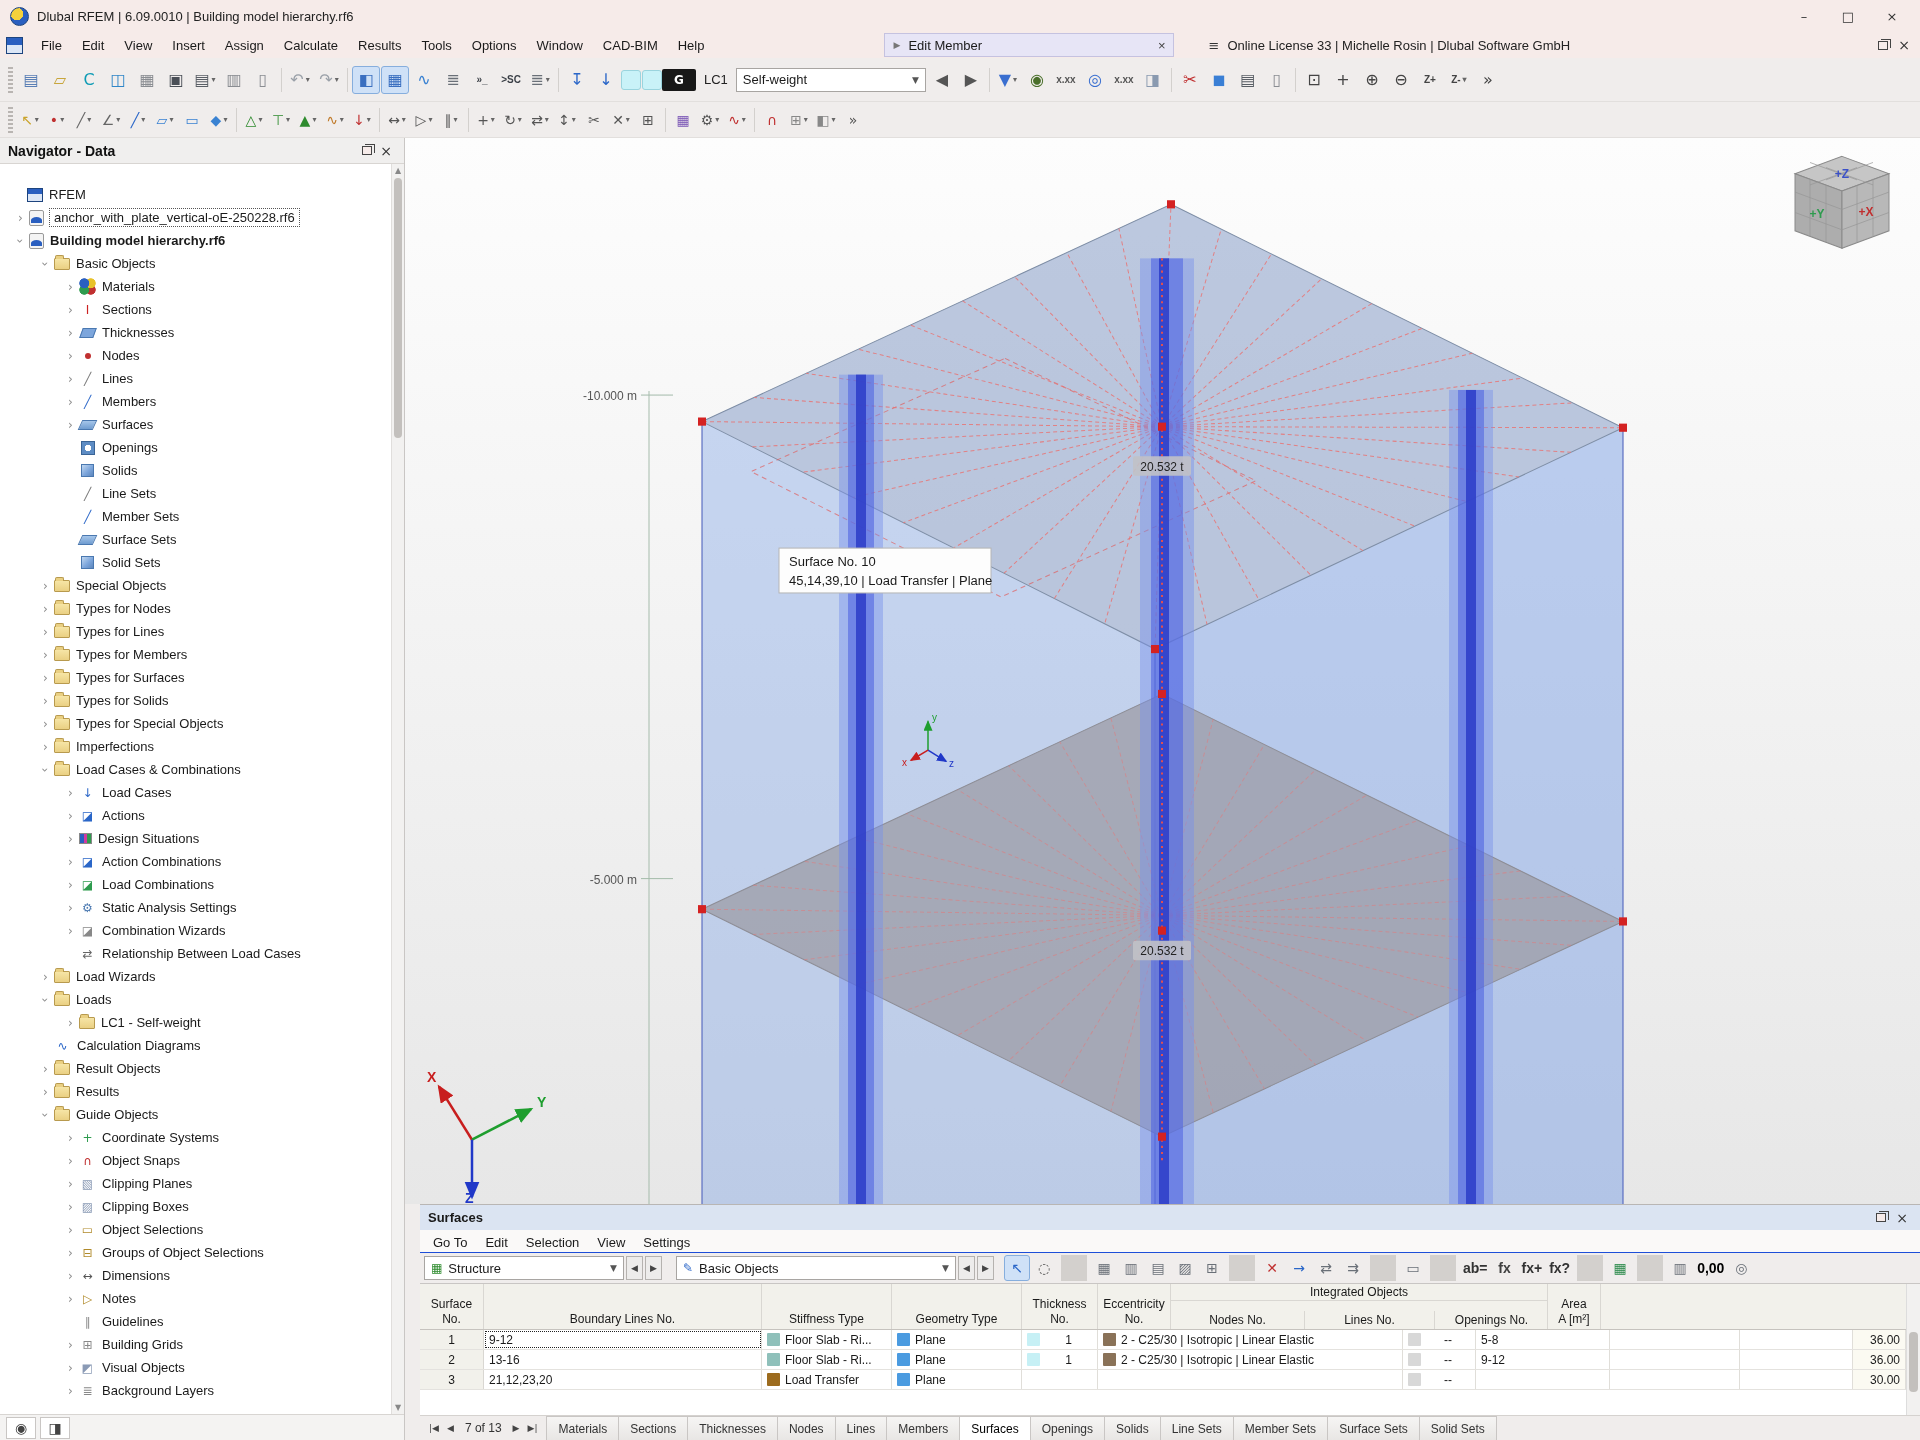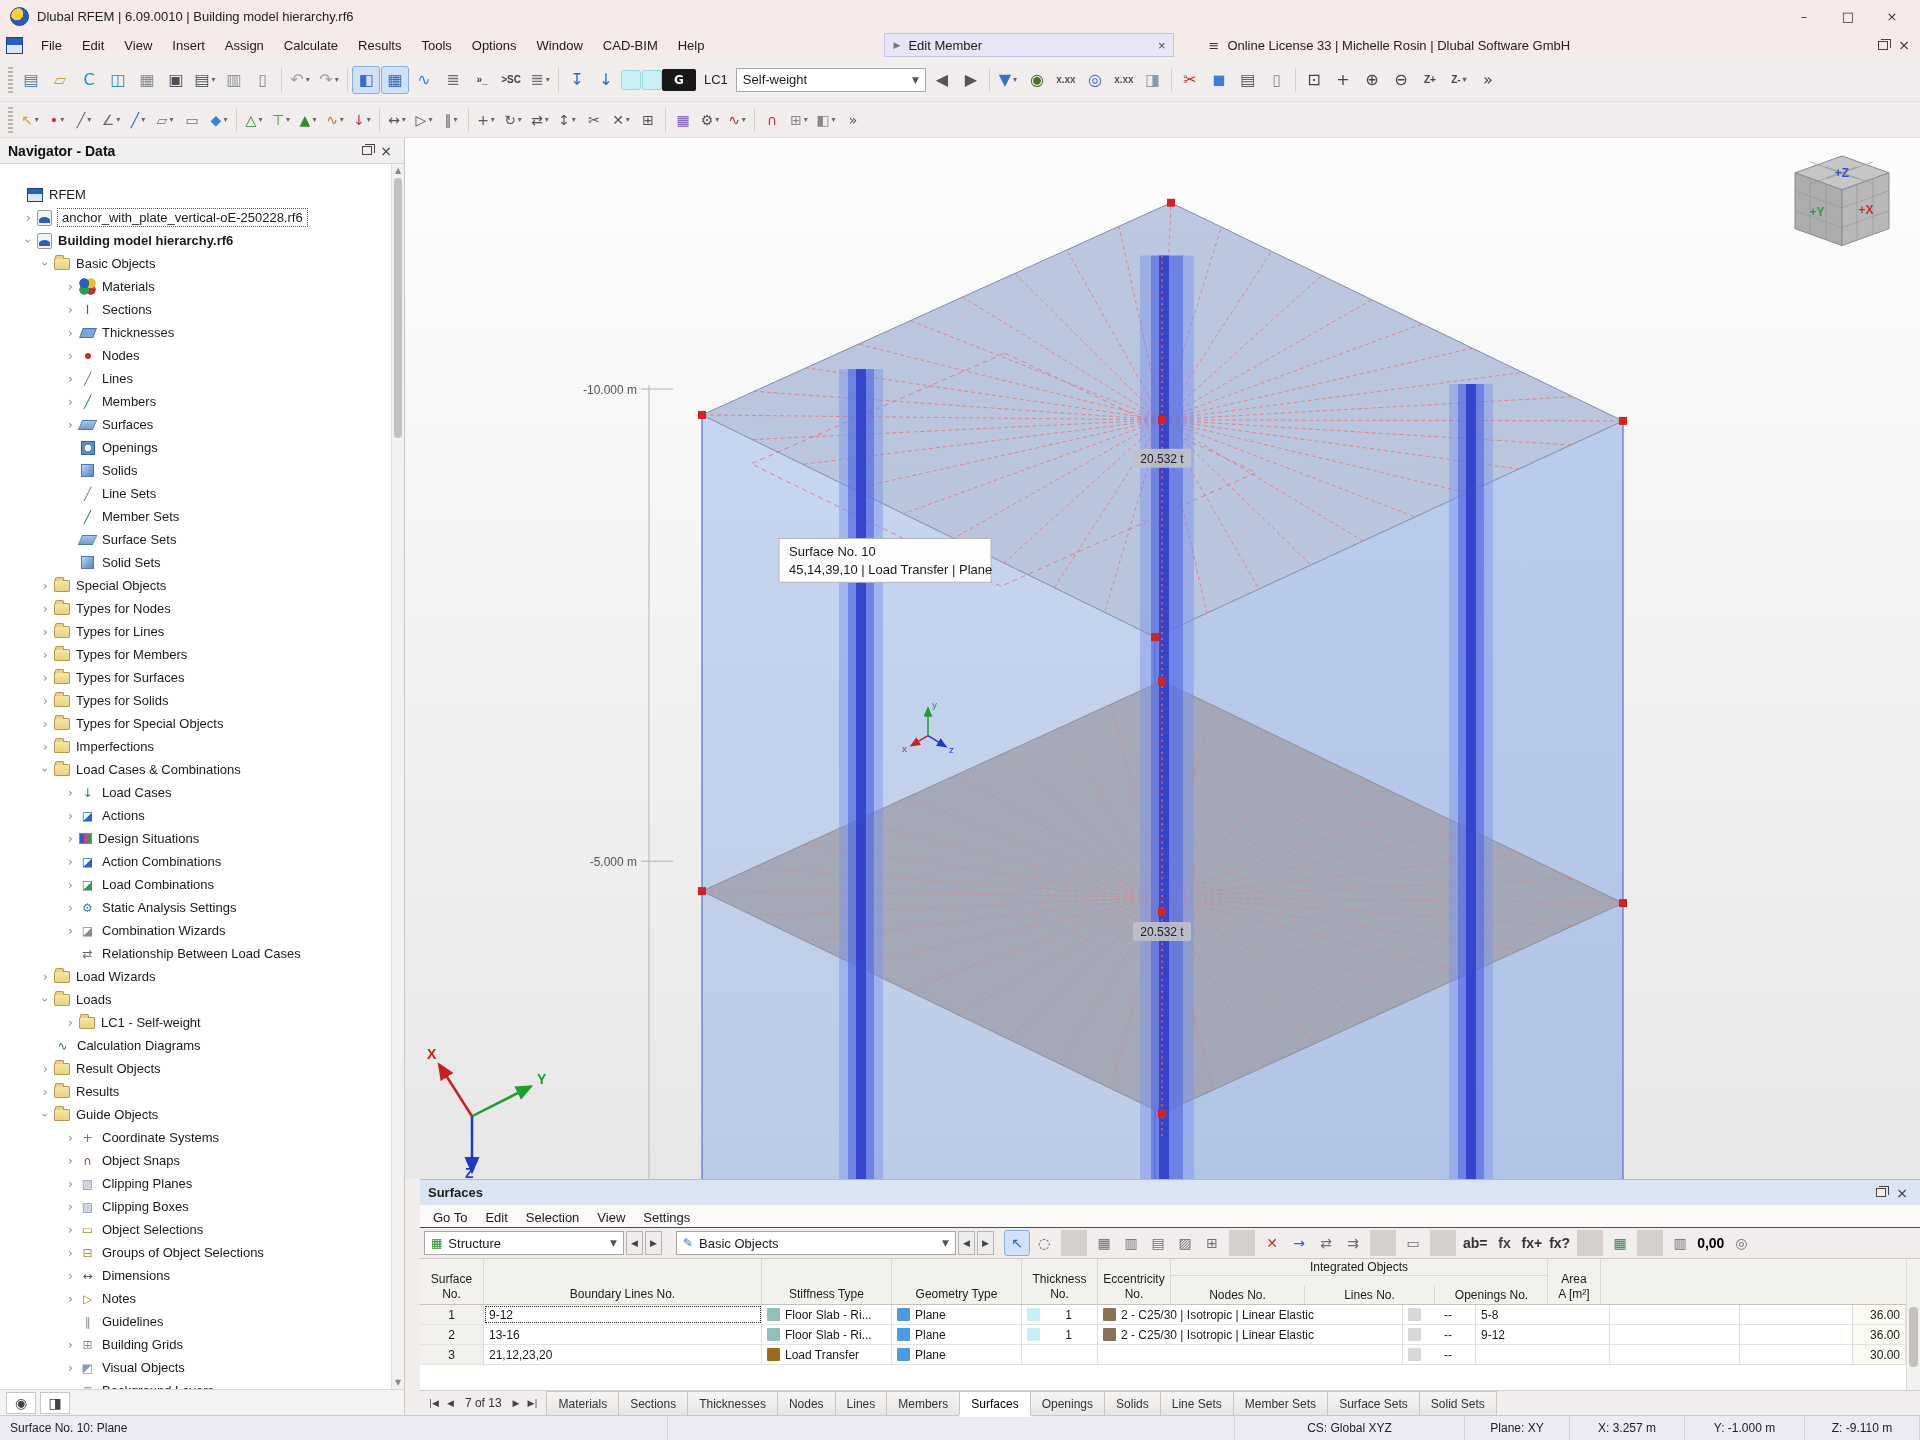--- a/index.html
+++ b/index.html
@@ -54,21 +54,21 @@
   
   .navigator{width:405px;flex:none;background:#fff;border-right:1px solid #c9c6c4;display:flex;flex-direction:column;}
   .nav-header{height:26px;background:#f0efee;border-bottom:1px solid #d8d5d2;display:flex;align-items:center;
     padding:0 8px;flex:none;}
   .nav-title{font-size:14px;font-weight:bold;color:#111;}
   .nav-header .mini-win{gap:8px;}
   .nav-body{flex:1;position:relative;overflow:hidden;}
   .tree{position:absolute;left:0;top:19px;right:13px;}
   .tree-row{height:23px;display:flex;align-items:center;font-size:13px;white-space:nowrap;}
   .tree-row.d0{padding-left:10px;}
-  .tree-row.d1{padding-left:20px;}
+  .tree-row.d1{padding-left:12px;}
   .tree-row.d2{padding-left:37px;}
   .tree-row.d3{padding-left:62px;}
   .tree-row.d0 .exp{visibility:hidden;}
   .exp{width:17px;flex:none;color:#8a8a8a;font-size:12px;text-align:center;font-family:"DejaVu Sans",sans-serif;}
   .exp-closed .exp::before{content:"›";}
   .exp-open .exp::before{content:"›";display:inline-block;transform:rotate(90deg);}
   .exp-none .exp::before{content:"";}
   .tree-row.bold .tlabel{font-weight:bold;}
   .tree-row.boxed .tlabel{border:1px dotted #555;padding:1px 4px;}
   .tlabel{padding-left:1px;}
@@ -1024,22 +1024,13 @@
               <span class="tab">Line Sets</span>
               <span class="tab">Member Sets</span>
               <span class="tab">Surface Sets</span>
               <span class="tab">Solid Sets</span>
             </div>
         </div>
       </div>
     </div>
   </div>
 
-  <div class="statusbar">
-    <span class="sb-seg sb-left">Surface No. 10: Plane</span>
-    <span class="sb-fill"></span>
-    <span class="sb-seg sb-cs">CS: Global XYZ</span>
-    <span class="sb-seg sb-plane">Plane: XY</span>
-    <span class="sb-seg sb-x">X: 3.257 m</span>
-    <span class="sb-seg sb-y">Y: -1.000 m</span>
-    <span class="sb-seg sb-z">Z: -9.110 m</span>
-  </div>
 </div>
 
 </body></html>

